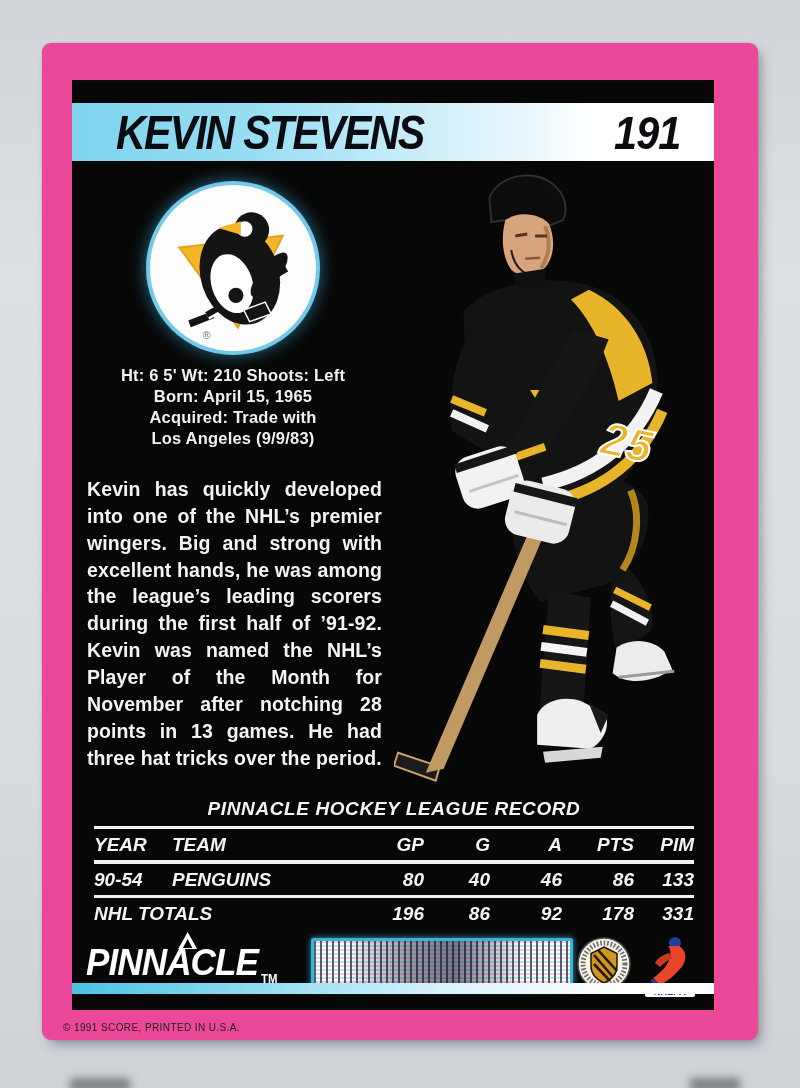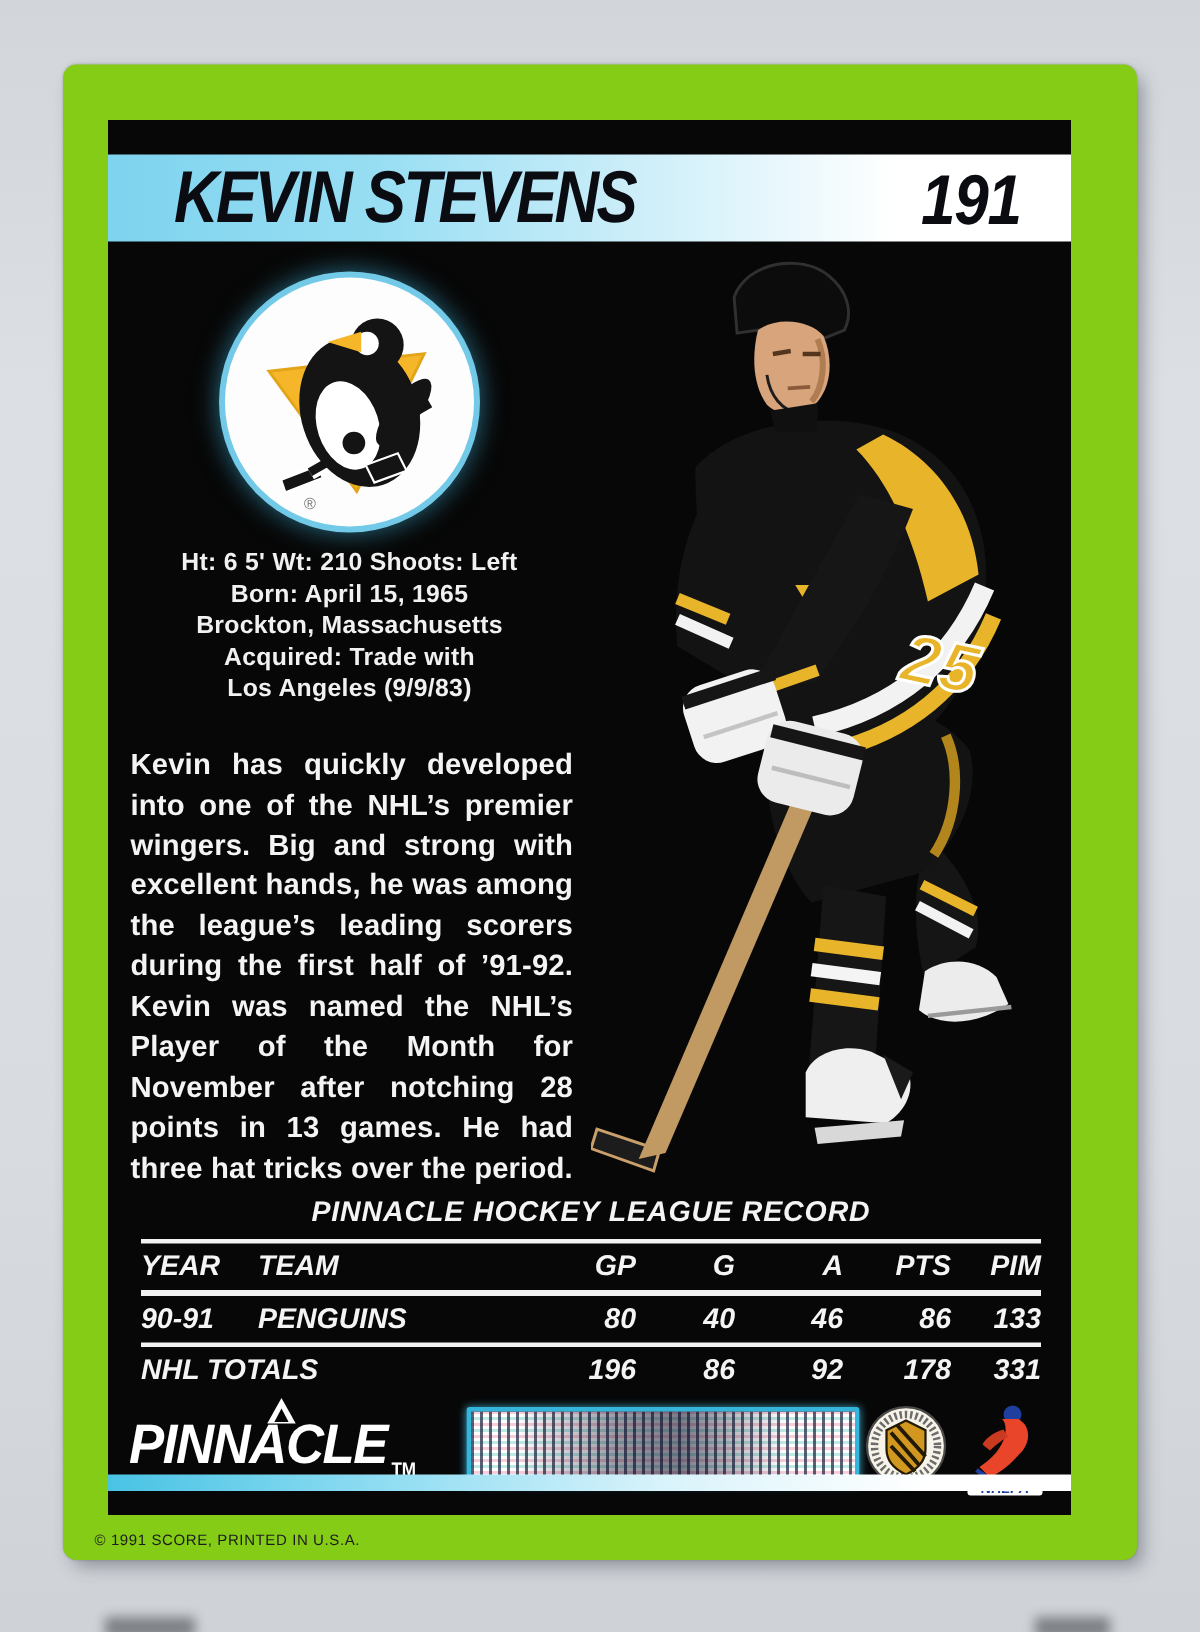--- a/index.html
+++ b/index.html
@@ -4,21 +4,21 @@
 <style>
   html,body{margin:0;padding:0;width:800px;height:1088px;overflow:hidden;
     font-family:"Liberation Sans",sans-serif;
     background:linear-gradient(180deg,#d2d6db 0%,#dcdfe3 25%,#d8dbdf 70%,#cfd3d8 100%);}
   .scene{position:relative;width:800px;height:1088px;}
   .bg-smudge{position:absolute;bottom:-4px;height:14px;background:#3a3d42;filter:blur(4px);opacity:.55;}
   .bg-smudge.l{left:70px;width:60px;}
   .bg-smudge.r{left:690px;width:50px;}
 
   .card{position:absolute;left:42px;top:43px;width:716px;height:997px;
-    background:#84cc16;border-radius:9px;
+    background:#ec4899;border-radius:9px;
     box-shadow:5px 6px 12px -2px rgba(55,60,70,.45), 0 0 2px rgba(0,0,0,.2);}
   .interior{position:absolute;left:30px;top:37px;right:44px;bottom:30px;
     background:#070707;overflow:hidden;}
 
   
   .band{margin-top:23px;height:58px;display:flex;align-items:center;
     background:linear-gradient(90deg,#7ed3ee 0%,#98def3 28%,#cdeef9 55%,#ffffff 82%,#ffffff 100%);}
   .p-name{font-size:49px;font-weight:bold;font-style:italic;color:#0b0b12;
     letter-spacing:-2px;white-space:nowrap;transform:scaleX(.84);transform-origin:left center;
     margin-left:44px;}
@@ -114,21 +114,20 @@
               <ellipse cx="122" cy="92" rx="10" ry="28" fill="#141414" transform="rotate(38 122 92)"></ellipse>
               <circle cx="88" cy="113" r="9" fill="#141414" stroke="#ffffff" stroke-width="2.5"></circle>
               <path d="M96,128 L118,120 L124,132 L102,140 Z" fill="#141414" stroke="#fff" stroke-width="1.5"></path>
               <text x="54" y="158" font-size="11" fill="#777">®</text>
             </svg>
           </div>
 
           <div class="bio">
             <div>Ht: 6 5' Wt: 210 Shoots: Left</div>
             <div>Born: April 15, 1965</div>
-            <div>Brockton, Massachusetts</div>
             <div>Acquired: Trade with</div>
             <div>Los Angeles (9/9/83)</div>
           </div>
 
           <div class="desc">Kevin has quickly developed into one of the NHL’s premier wingers. Big and strong with excellent hands, he was among the league’s leading scorers during the first half of ’91-92. Kevin was named the NHL’s Player of the Month for November after notching 28 points in 13 games. He had three hat tricks over the period.</div>
         </div>
 
         <div class="rightcol">
           <svg viewBox="0 0 322 630" preserveAspectRatio="xMidYMid meet">
 
@@ -205,21 +204,21 @@
               <tr class="hdr">
             <th class="c-year">YEAR</th>
             <th class="c-team">TEAM</th>
             <th class="c-gp">GP</th>
             <th class="c-g">G</th>
             <th class="c-a">A</th>
             <th class="c-pts">PTS</th>
             <th class="c-pim">PIM</th>
           </tr>
           <tr class="season">
-            <td class="c-year">90-91</td>
+            <td class="c-year">90-54</td>
             <td class="c-team">PENGUINS</td>
             <td class="c-gp">80</td>
             <td class="c-g">40</td>
             <td class="c-a">46</td>
             <td class="c-pts">86</td>
             <td class="c-pim">133</td>
           </tr>
           <tr>
             <td class="c-year" colspan="2">NHL TOTALS</td>
             <td class="c-gp">196</td>

